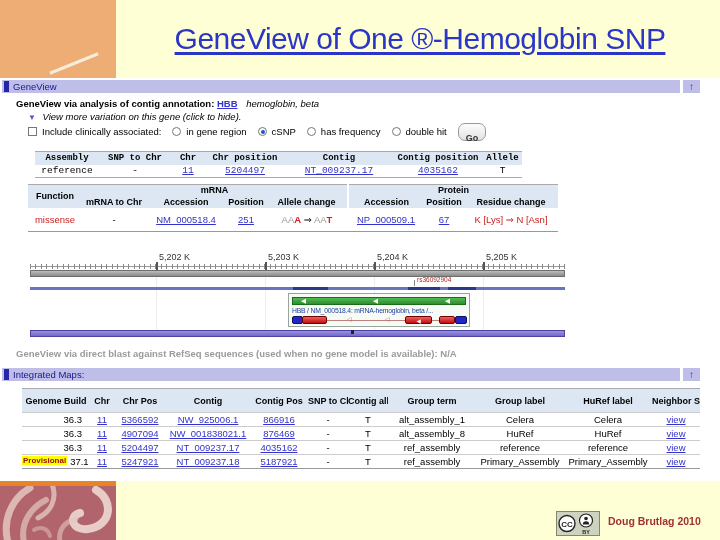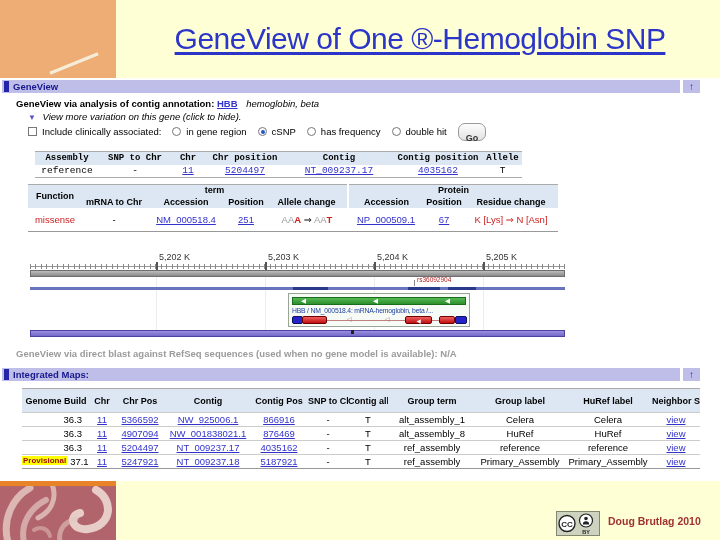--- a/index.html
+++ b/index.html
@@ -12,21 +12,21 @@
   .orange-block .diag { position:absolute; left:48px; top:62px; width:52px; height:3px; background:#F6EDD8; transform:rotate(-22deg); }
   .slide-title { position:absolute; left:128px; top:22px; width:584px; text-align:center;
     font-size:30px; color:#2B35C8; text-decoration:underline; text-underline-offset:3px; letter-spacing:-0.5px; }
 
   
   .panel { position:absolute; left:0; top:78px; width:720px; height:403px; background:#fff; font-size:9.5px; color:#000; }
 
   .secbar { position:absolute; left:2px; height:13px; background:#BEBEE9; }
   .secbar.main { width:678px; }
   .secbar .chip { position:absolute; left:2px; top:1px; width:5px; height:11px; background:#2525A8; }
-  .secbar .sectitle { position:absolute; left:11px; top:1px; font-size:9.5px; font-weight:bold; color:#17178F; }
+  .secbar .sectitle { position:absolute; left:11px; top:1px; font-size:9.5px; font-weight:normal; color:#17178F; }
   .arrowseg { position:absolute; left:683px; width:17px; height:13px; background:#BEBEE9; text-align:center; }
   .arrowseg .up { font-size:10px; font-weight:bold; color:#2222CC; line-height:13px; }
 
   .annot { position:absolute; left:16px; top:20px; white-space:nowrap; }
   .annot b { font-weight:bold; }
   .link { color:#3333CC; text-decoration:underline; cursor:pointer; }
   .annot .gene-link { font-weight:bold; }
   .annot .desc { font-style:italic; margin-left:6px; }
 
   .viewmore { position:absolute; left:28px; top:33px; white-space:nowrap; }
@@ -190,21 +190,21 @@
           <col style="width:80px">
           <col style="width:40px">
           <col style="width:82px">
           <col style="width:76px">
           <col style="width:40px">
           <col style="width:94px">
         </colgroup>
       <tbody>
           <tr class="group">
         <th rowspan="2">Function</th>
-        <th colspan="4">term</th>
+        <th colspan="4">mRNA</th>
         <th colspan="3" class="gsep">Protein</th>
       </tr>
       <tr class="sub">
         <th>mRNA to Chr</th>
         <th>Accession</th>
         <th>Position</th>
         <th>Allele change</th>
         <th class="gsep">Accession</th>
         <th>Position</th>
         <th>Residue change</th>

